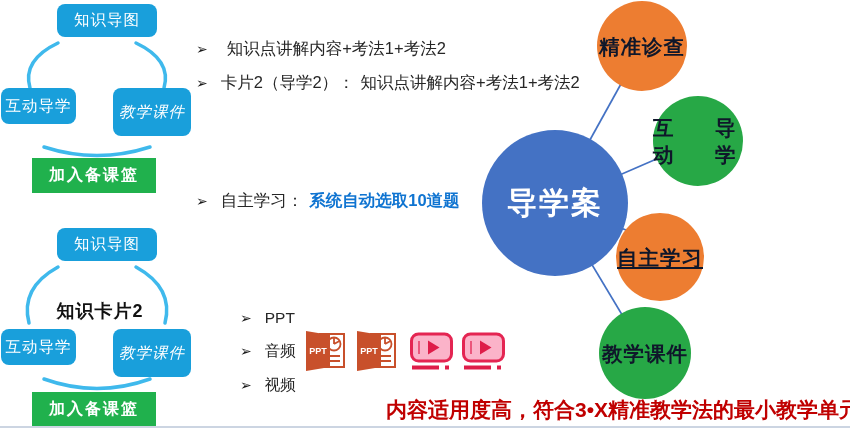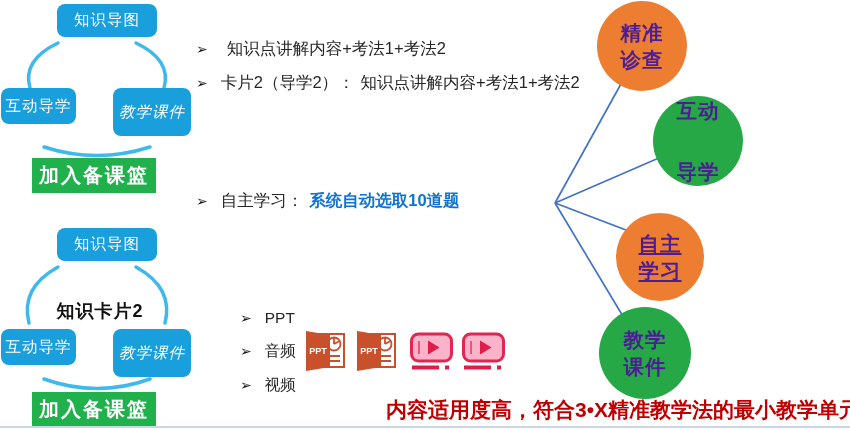--- a/index.html
+++ b/index.html
@@ -19,21 +19,21 @@
   .c-map   { left:57px;  top:2px;  width:100px; height:33px; }
   .c-left  { left:1px;   top:86px; width:75px; height:36px; }
   .c-right { left:113px; top:86px; width:78px; height:48px;font-style:italic; }
   .c-title {
     position:absolute; left:5px; top:59px; width:190px; text-align:center;
     font-size:18px; font-weight:bold; color:#111; letter-spacing:1px;
   }
   .c-basket {
     position:absolute; left:32px; top:156px; width:124px; height:35px;
     background:#20B14D; color:#fff; display:flex; align-items:center; justify-content:center;
-    font-size:20px; font-weight:600; letter-spacing:2px;
+    font-size:16px; font-weight:600; letter-spacing:2px;
   }
   .cluster.tall .c-title  { top:73px;text-align:center; }
   .cluster.tall .c-left, .cluster.tall .c-right { top:103px; }
   .cluster.tall .c-basket { top:166px; }
   
   .bullet {
     position:absolute; display:flex; align-items:baseline;
     font-size:16.5px; color:#262626; white-space:nowrap;
   }
   .bullet .mk { font-size:14px; color:#1a1a1a; margin-right:13px; }
@@ -42,22 +42,22 @@
   
   .media-row { position:absolute; left:303px; top:330px; display:flex; gap:7px; align-items:center; }
   
   .mm-lines { position:absolute; left:0; top:0; z-index:0; pointer-events:none; }
   .mm-center {
     position:absolute; left:482px; top:130px; width:146px; height:146px; border-radius:50%;
     background:#4472C4; color:#fff; display:flex; align-items:center; justify-content:center;
     font-size:30px; font-weight:bold; letter-spacing:2px; z-index:1;
   }
   .mm-node {
-    position:absolute; border-radius:50%; color:#4c1d95; z-index:1;
-    display:flex; flex-direction:column; align-items:center; justify-content:center;
+    position:absolute; border-radius:50%; color:#0f172a; z-index:1;
+    display:flex; align-items:center; justify-content:center;
     font-size:20.5px; font-weight:bold; line-height:27px; letter-spacing:1px;
   }
   
   .footer {
     position:absolute; left:386px; top:396px; white-space:nowrap;
     font-size:21px; font-weight:bold; color:#C00000;
   }
   .bottom-line { position:absolute; left:0; top:426px; width:850px; height:2px; background:#ccd5e2; }
 </style>
 </head>
@@ -150,20 +150,21 @@
     </svg>
   </div>
 
   <svg class="mm-lines" width="850" height="430" viewBox="0 0 850 430">
     <line x1="555" y1="203" x2="642" y2="46" stroke="#4472C4" stroke-width="1.7"></line>
     <line x1="555" y1="203" x2="698" y2="141" stroke="#4472C4" stroke-width="1.7"></line>
     <line x1="555" y1="203" x2="697" y2="257" stroke="#4472C4" stroke-width="1.7"></line>
     <line x1="555" y1="203" x2="645" y2="353" stroke="#4472C4" stroke-width="1.7"></line>
   </svg>
 
+  <div class="mm-center" style="background-color: rgb(68, 114, 196);">导学案</div>
 
   <div class="mm-node" style="left: 597px; top: 1px; width: 90px; height: 90px; background-color: rgb(237, 125, 49);">
     <span>精准</span>
     <span>诊查</span>
   </div>
   <div class="mm-node" style="left: 653px; top: 96px; width: 90px; height: 90px; background-color: rgb(39, 168, 70); gap: 34px;">
     <span>互动</span>
     <span>导学</span>
   </div>
   <div class="mm-node" style="left: 616px; top: 213px; width: 88px; height: 88px; background-color: rgb(237, 125, 49); text-decoration: underline;">

